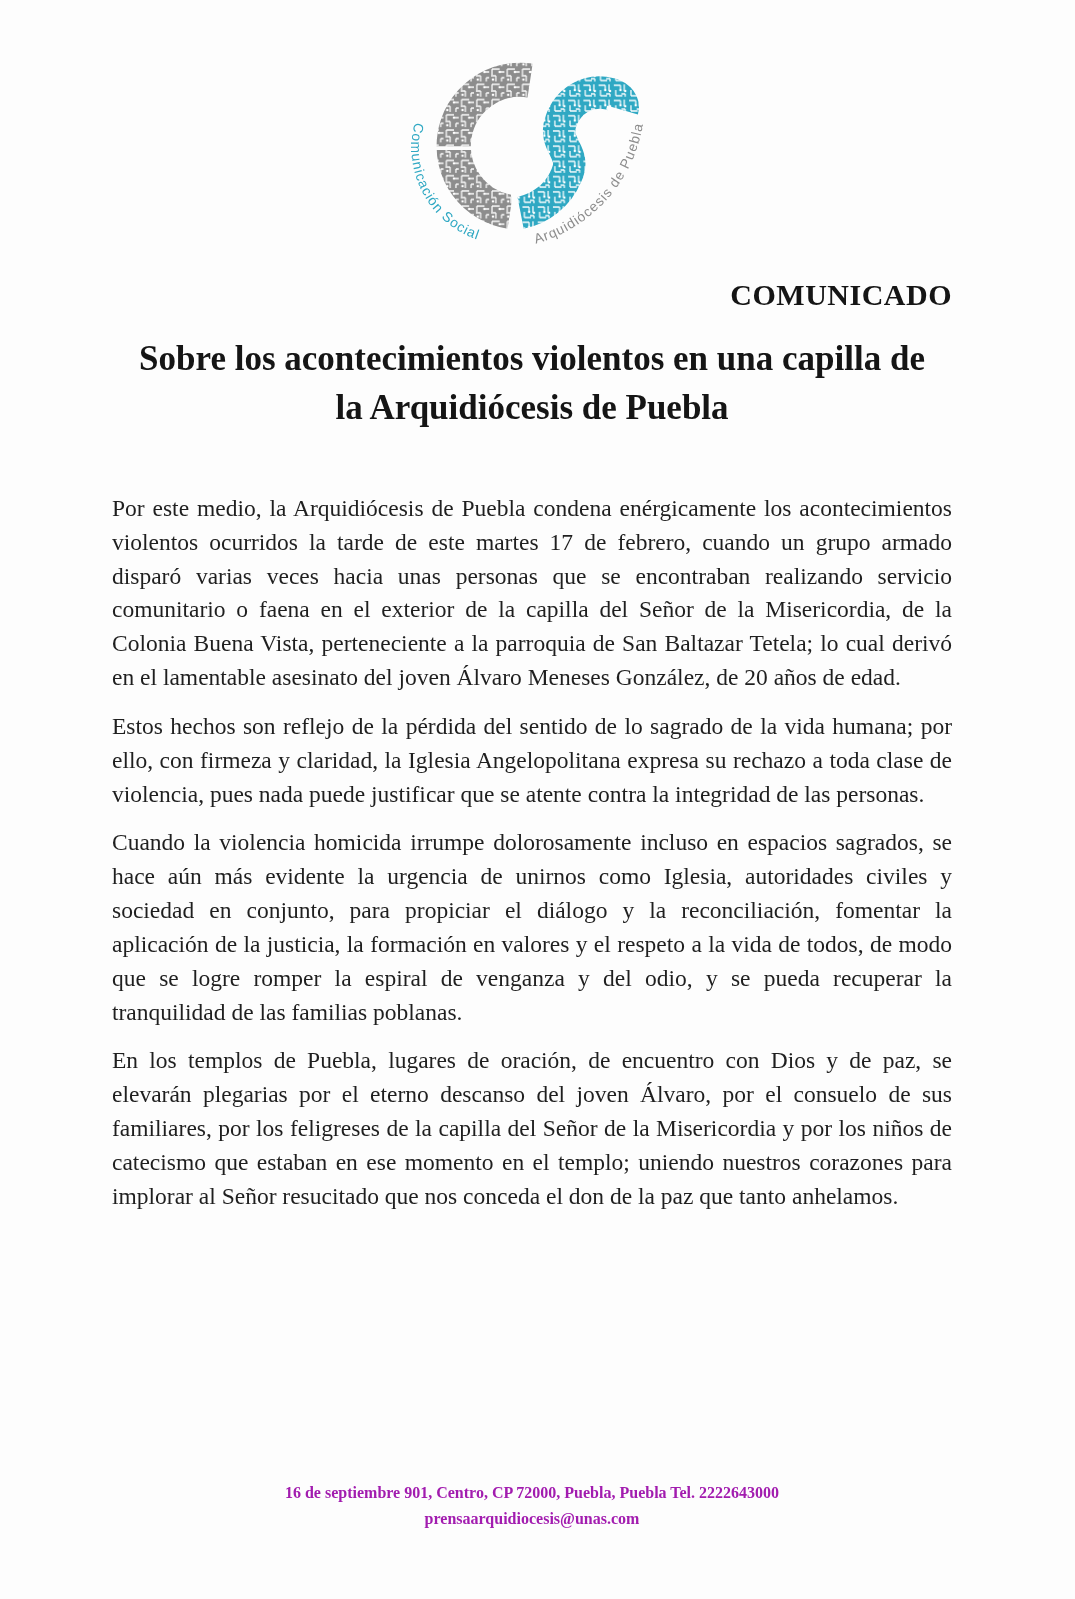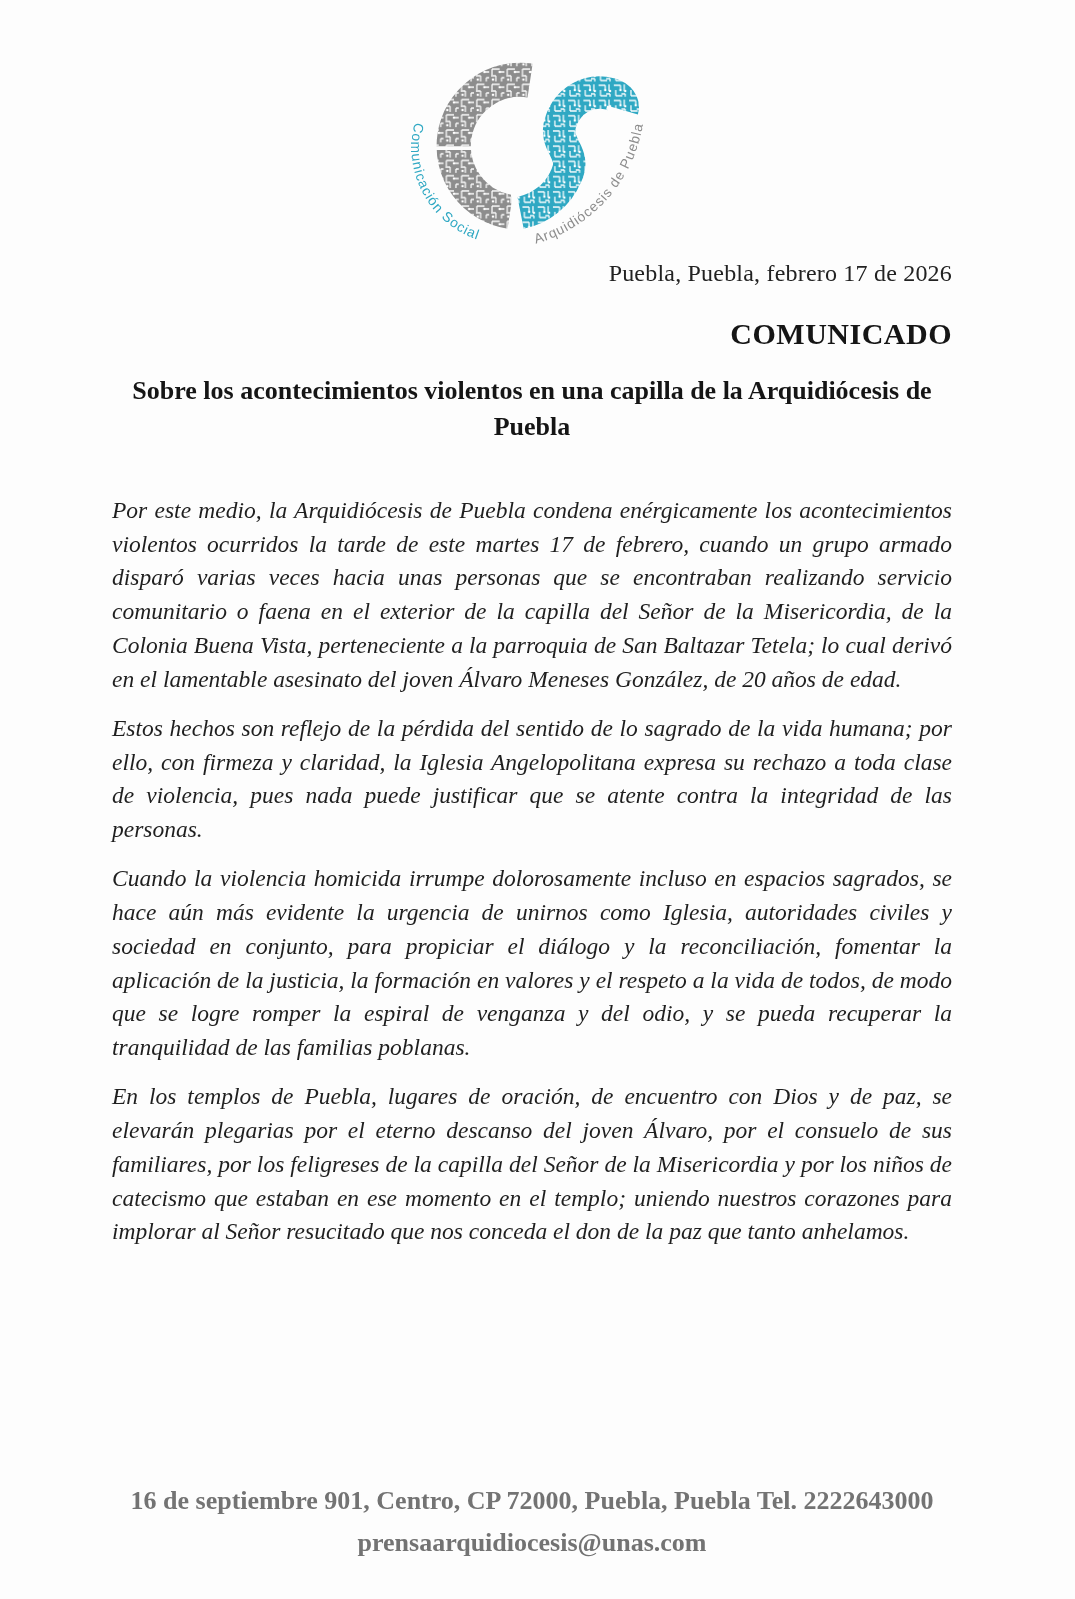--- a/index.html
+++ b/index.html
@@ -30,45 +30,44 @@
     text-align:right;
     font-size:30px;
     font-weight:bold;
     letter-spacing:.5px;
     color:#151515;
   }
   .subtitle{
     margin:22px auto 0 auto;
     max-width:810px;
     text-align:center;
-    font-size:26px;
+    font-size:35px;
     line-height:1.4;
     font-weight:bold;
     color:#151515;
   }
   .body-text{
-    margin-top:48px;
-    font-style:italic;
+    margin-top:60px;
   }
   .body-text p{
     margin:0 0 15px 0;
     font-size:23.5px;
     line-height:1.44;
     text-align:justify;
     color:#1f1f1f;
   }
   .footer{
     position:absolute;
     left:112px;right:123px;
     top:1480px;
     text-align:center;
     font-weight:bold;
-    font-size:26px;
+    font-size:16px;
     line-height:1.6;
-    color:#737373;
+    color:#a21caf;
   }
 </style>
 </head>
 <body>
 
 <div class="page">
 
   <div class="logo-wrap">
     <svg viewBox="0 0 248 206" aria-hidden="true">
       <defs>
@@ -98,21 +97,20 @@
       <path id="capRight" d="M 126 202 A 156 156 0 0 0 242 64" fill="none"></path>
       <text font-family="Liberation Sans, sans-serif" font-size="14.5" fill="#2fa8c3" letter-spacing="1">
         <textPath href="#capLeft" startOffset="4">Comunicación Social</textPath>
       </text>
       <text font-family="Liberation Sans, sans-serif" font-size="14.5" fill="#8d8d8d" letter-spacing="1">
         <textPath href="#capRight" startOffset="2">Arquidiócesis de Puebla</textPath>
       </text>
     </svg>
   </div>
 
-  <div class="dateline">Puebla, Puebla, febrero 17 de 2026</div>
 
   <h1 class="title">COMUNICADO</h1>
 
   <h2 class="subtitle">Sobre los acontecimientos violentos en una capilla de la Arquidiócesis de Puebla</h2>
 
   <div class="body-text">
     <p>Por este medio, la Arquidiócesis de Puebla condena enérgicamente los acontecimientos violentos ocurridos la tarde de este martes 17 de febrero, cuando un grupo armado disparó varias veces hacia unas personas que se encontraban realizando servicio comunitario o faena en el exterior de la capilla del Señor de la Misericordia, de la Colonia Buena Vista, perteneciente a la parroquia de San Baltazar Tetela; lo cual derivó en el lamentable asesinato del joven Álvaro Meneses González, de 20 años de edad.</p>
     <p>Estos hechos son reflejo de la pérdida del sentido de lo sagrado de la vida humana; por ello, con firmeza y claridad, la Iglesia Angelopolitana expresa su rechazo a toda clase de violencia, pues nada puede justificar que se atente contra la integridad de las personas.</p>
     <p>Cuando la violencia homicida irrumpe dolorosamente incluso en espacios sagrados, se hace aún más evidente la urgencia de unirnos como Iglesia, autoridades civiles y sociedad en conjunto, para propiciar el diálogo y la reconciliación, fomentar la aplicación de la justicia, la formación en valores y el respeto a la vida de todos, de modo que se logre romper la espiral de venganza y del odio, y se pueda recuperar la tranquilidad de las familias poblanas.</p>
     <p>En los templos de Puebla, lugares de oración, de encuentro con Dios y de paz, se elevarán plegarias por el eterno descanso del joven Álvaro, por el consuelo de sus familiares, por los feligreses de la capilla del Señor de la Misericordia y por los niños de catecismo que estaban en ese momento en el templo; uniendo nuestros corazones para implorar al Señor resucitado que nos conceda el don de la paz que tanto anhelamos.</p>

